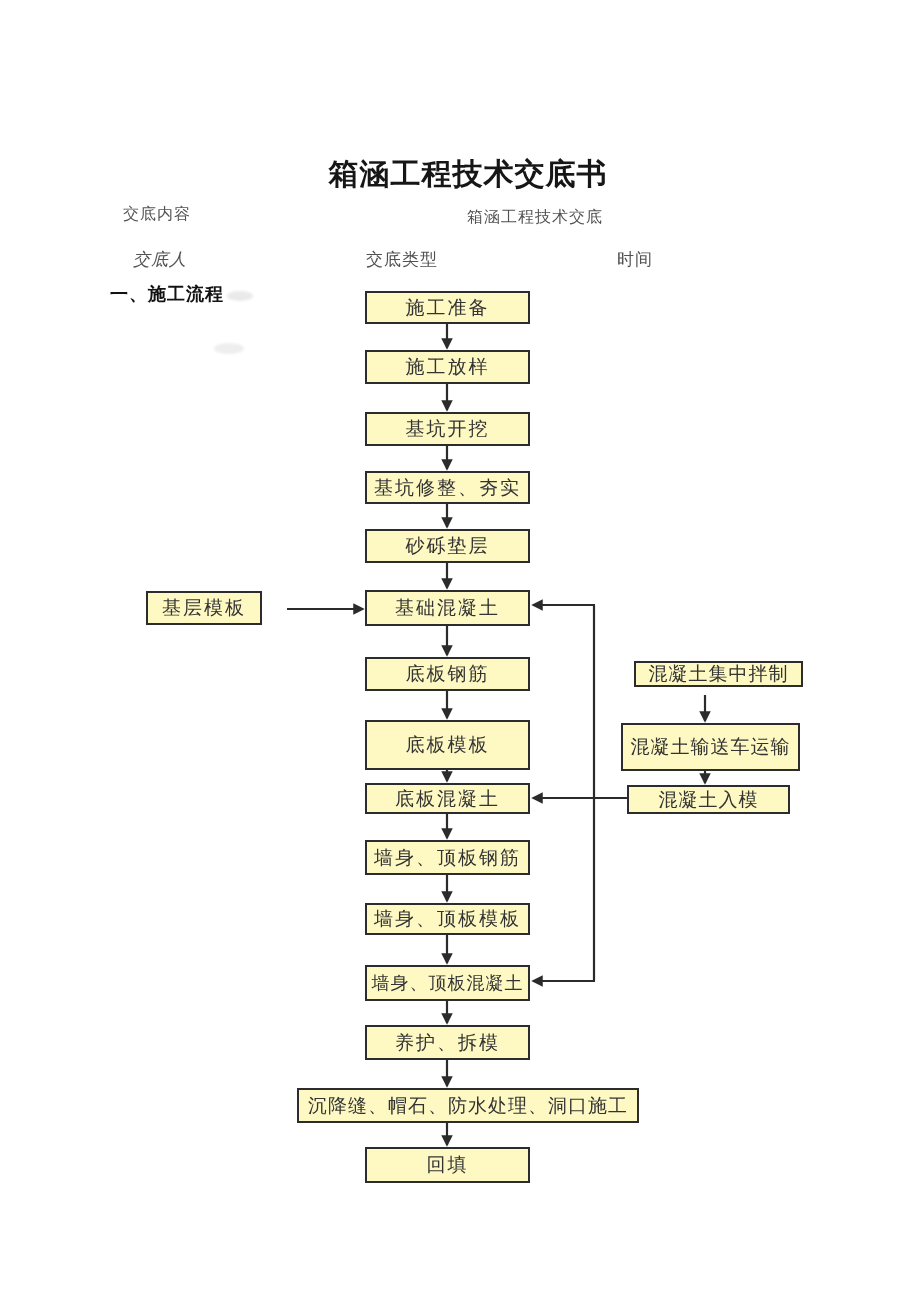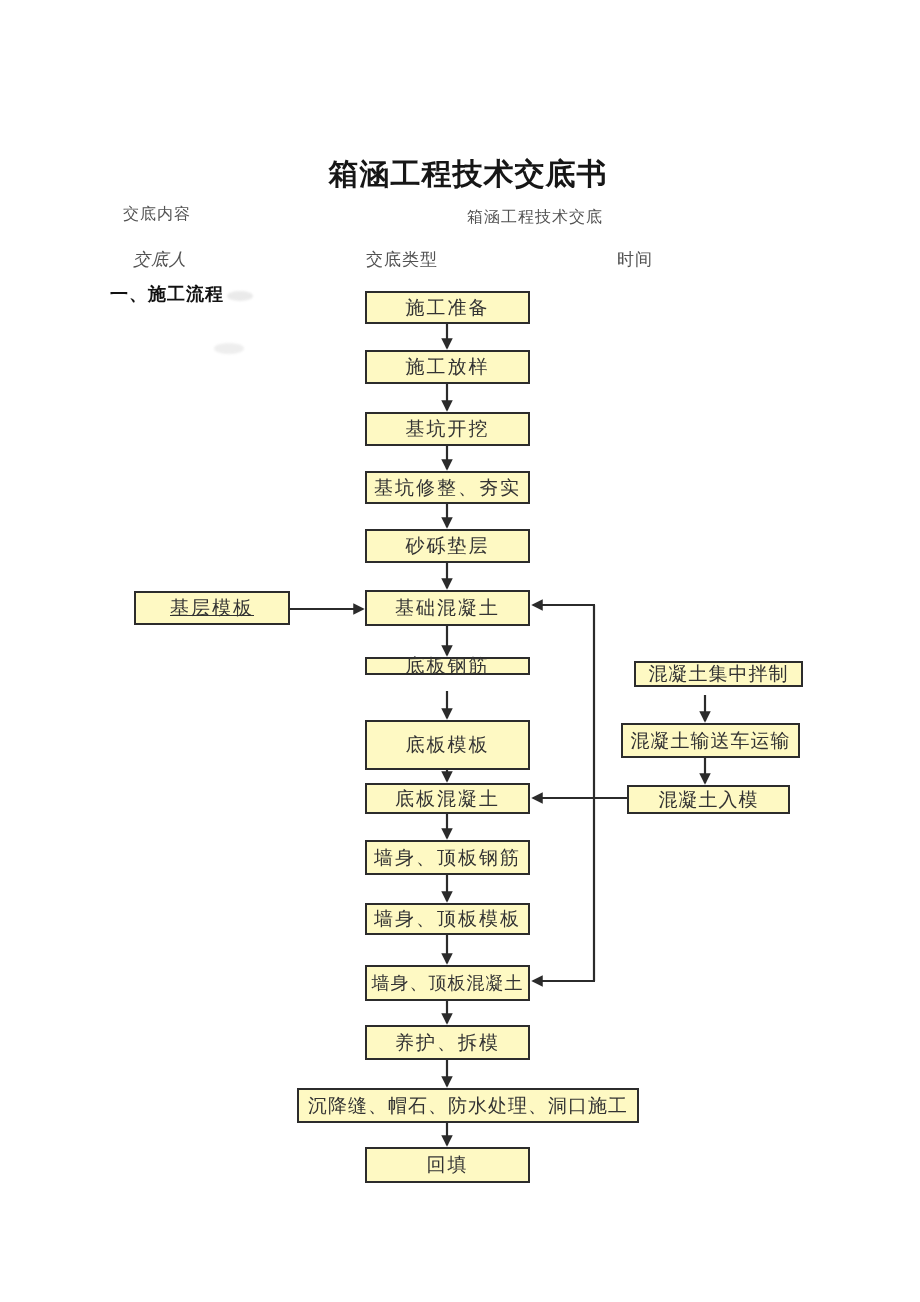--- a/index.html
+++ b/index.html
@@ -84,29 +84,29 @@
       <line x1="595" y1="981" x2="533" y2="981" marker-end="url(#ah)"></line>
     </g>
   </svg>
 
   <div class="node" style="left:365px;top:291px;width:165px;height:33px;">施工准备</div>
   <div class="node" style="left:365px;top:350px;width:165px;height:34px;">施工放样</div>
   <div class="node" style="left:365px;top:412px;width:165px;height:34px;">基坑开挖</div>
   <div class="node" style="left:365px;top:471px;width:165px;height:33px;">基坑修整、夯实</div>
   <div class="node" style="left:365px;top:529px;width:165px;height:34px;">砂砾垫层</div>
   <div class="node" style="left:365px;top:590px;width:165px;height:36px;">基础混凝土</div>
-  <div class="node" style="left:365px;top:657px;width:165px;height:18px;text-align:center;">底板钢筋</div>
+  <div class="node" style="left:365px;top:657px;width:165px;height:34px;text-align:center;">底板钢筋</div>
   <div class="node" style="left:365px;top:720px;width:165px;height:50px;">底板模板</div>
   <div class="node" style="left:365px;top:783px;width:165px;height:31px;">底板混凝土</div>
   <div class="node" style="left:365px;top:840px;width:165px;height:35px;">墙身、顶板钢筋</div>
   <div class="node" style="left:365px;top:903px;width:165px;height:32px;">墙身、顶板模板</div>
   <div class="node" style="left:365px;top:965px;width:165px;height:36px;font-size:18px;letter-spacing:1px;">墙身、顶板混凝土</div>
   <div class="node" style="left:365px;top:1025px;width:165px;height:35px;">养护、拆模</div>
   <div class="node" style="left:297px;top:1088px;width:342px;height:35px;letter-spacing:1px;">沉降缝、帽石、防水处理、洞口施工</div>
   <div class="node" style="left:365px;top:1147px;width:165px;height:36px;">回填</div>
 
-  <div class="node" style="left:134px;top:591px;width:156px;height:34px;text-decoration:underline;">基层模板</div>
+  <div class="node" style="left:146px;top:591px;width:116px;height:34px;">基层模板</div>
 
   <div class="node" style="left:634px;top:661px;width:169px;height:26px;letter-spacing:1px;">混凝土集中拌制</div>
-  <div class="node" style="left:621px;top:723px;width:179px;height:35px;letter-spacing:1px;">混凝土输送车运输</div>
+  <div class="node" style="left:621px;top:723px;width:179px;height:48px;letter-spacing:1px;">混凝土输送车运输</div>
   <div class="node" style="left:627px;top:785px;width:163px;height:29px;letter-spacing:1px;">混凝土入模</div>
 
 </div>
 
 </body></html>

